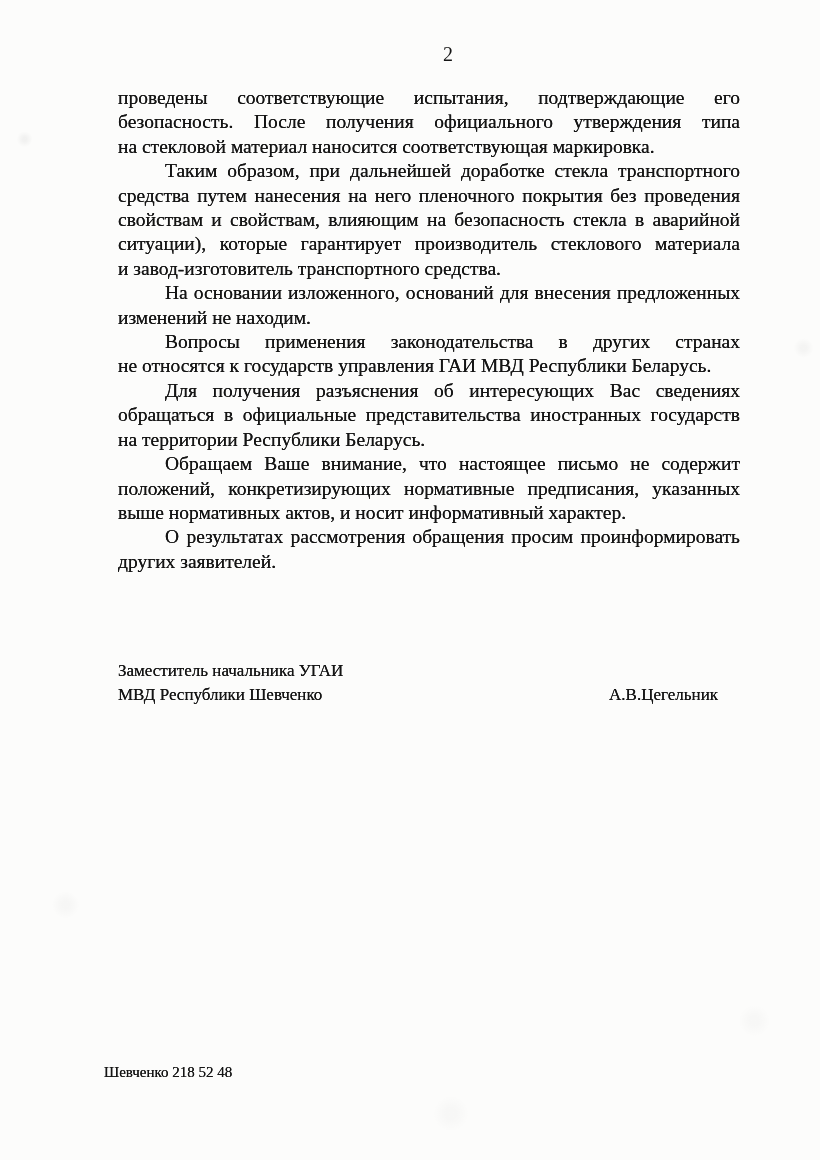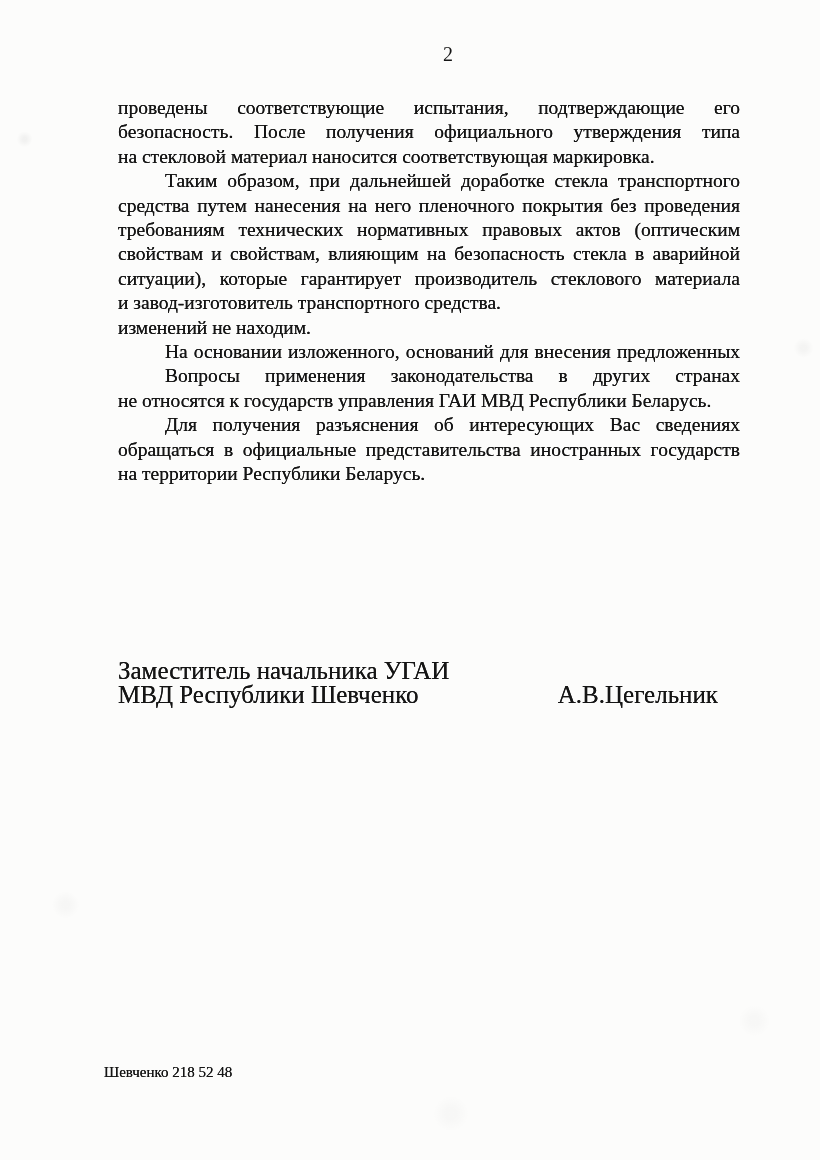--- a/index.html
+++ b/index.html
@@ -27,42 +27,42 @@
   }
   .page-number {
     position: absolute;
     top: 43px;
     left: 443px;
     font-size: 20px;
   }
   .letter-body {
     position: absolute;
     left: 118px;
-    top: 96px;
+    top: 86px;
     width: 622px;
   }
   .line {
     font-size: 19.5px;
     line-height: 24.4px;
     text-align: justify;
     text-align-last: justify;
     text-shadow: 0 0 0.3px currentColor;
     white-space: normal;
   }
   .line.indent { text-indent: 47px; }
   .line.last { text-align-last: left; font-family: Liberation Serif, serif; }
   .signature {
     position: absolute;
     left: 118px;
     top: 659px;
     width: 622px;
     display: flex;
     justify-content: space-between;
     align-items: flex-end;
-    font-size: 25px;
+    font-size: 17px;
     line-height: 24.4px;
     text-shadow: 0 0 0.3px currentColor;
   }
   .sig-name { padding-right: 22px; }
   .footer-note {
     position: absolute;
     left: 104px;
     top: 1064px;
     font-size: 15px;
     text-shadow: 0 0 0.3px currentColor;
@@ -77,37 +77,45 @@
 
   <div class="letter-body">
       <div class="paragraph">
         <div class="line">проведены соответствующие испытания, подтверждающие его</div>
         <div class="line">безопасность. После получения официального утверждения типа</div>
         <div class="line last">на стекловой материал наносится соответствующая маркировка.</div>
       </div>
       <div class="paragraph">
         <div class="line indent">Таким образом, при дальнейшей доработке стекла транспортного</div>
         <div class="line">средства путем нанесения на него пленочного покрытия без проведения</div>
-        <div class="line">требованиям технических нормативных правовых актов (оптическим</div>
         <div class="line">свойствам и свойствам, влияющим на безопасность стекла в аварийной</div>
         <div class="line">ситуации), которые гарантирует производитель стеклового материала</div>
         <div class="line last">и завод-изготовитель транспортного средства.</div>
       </div>
       <div class="paragraph">
+        <div class="line indent">На основании изложенного, оснований для внесения предложенных</div>
         <div class="line last">изменений не находим.</div>
-        <div class="line indent">На основании изложенного, оснований для внесения предложенных</div>
       </div>
       <div class="paragraph">
         <div class="line indent">Вопросы применения законодательства в других странах</div>
         <div class="line last">не относятся к государств управления ГАИ МВД Республики Беларусь.</div>
       </div>
       <div class="paragraph">
         <div class="line indent">Для получения разъяснения об интересующих Вас сведениях</div>
         <div class="line">обращаться в официальные представительства иностранных государств</div>
         <div class="line last">на территории Республики Беларусь.</div>
+      </div>
+      <div class="paragraph">
+        <div class="line indent">Обращаем Ваше внимание, что настоящее письмо не содержит</div>
+        <div class="line">положений, конкретизирующих нормативные предписания, указанных</div>
+        <div class="line last">выше нормативных актов, и носит информативный характер.</div>
+      </div>
+      <div class="paragraph">
+        <div class="line indent">О результатах рассмотрения обращения просим проинформировать</div>
+        <div class="line last">других заявителей.</div>
       </div>
     </div>
 
   <div class="signature">
     <div>
       <div>Заместитель начальника УГАИ</div>
       <div>МВД Республики Шевченко</div>
     </div>
     <div class="sig-name">А.В.Цегельник</div>
   </div>

